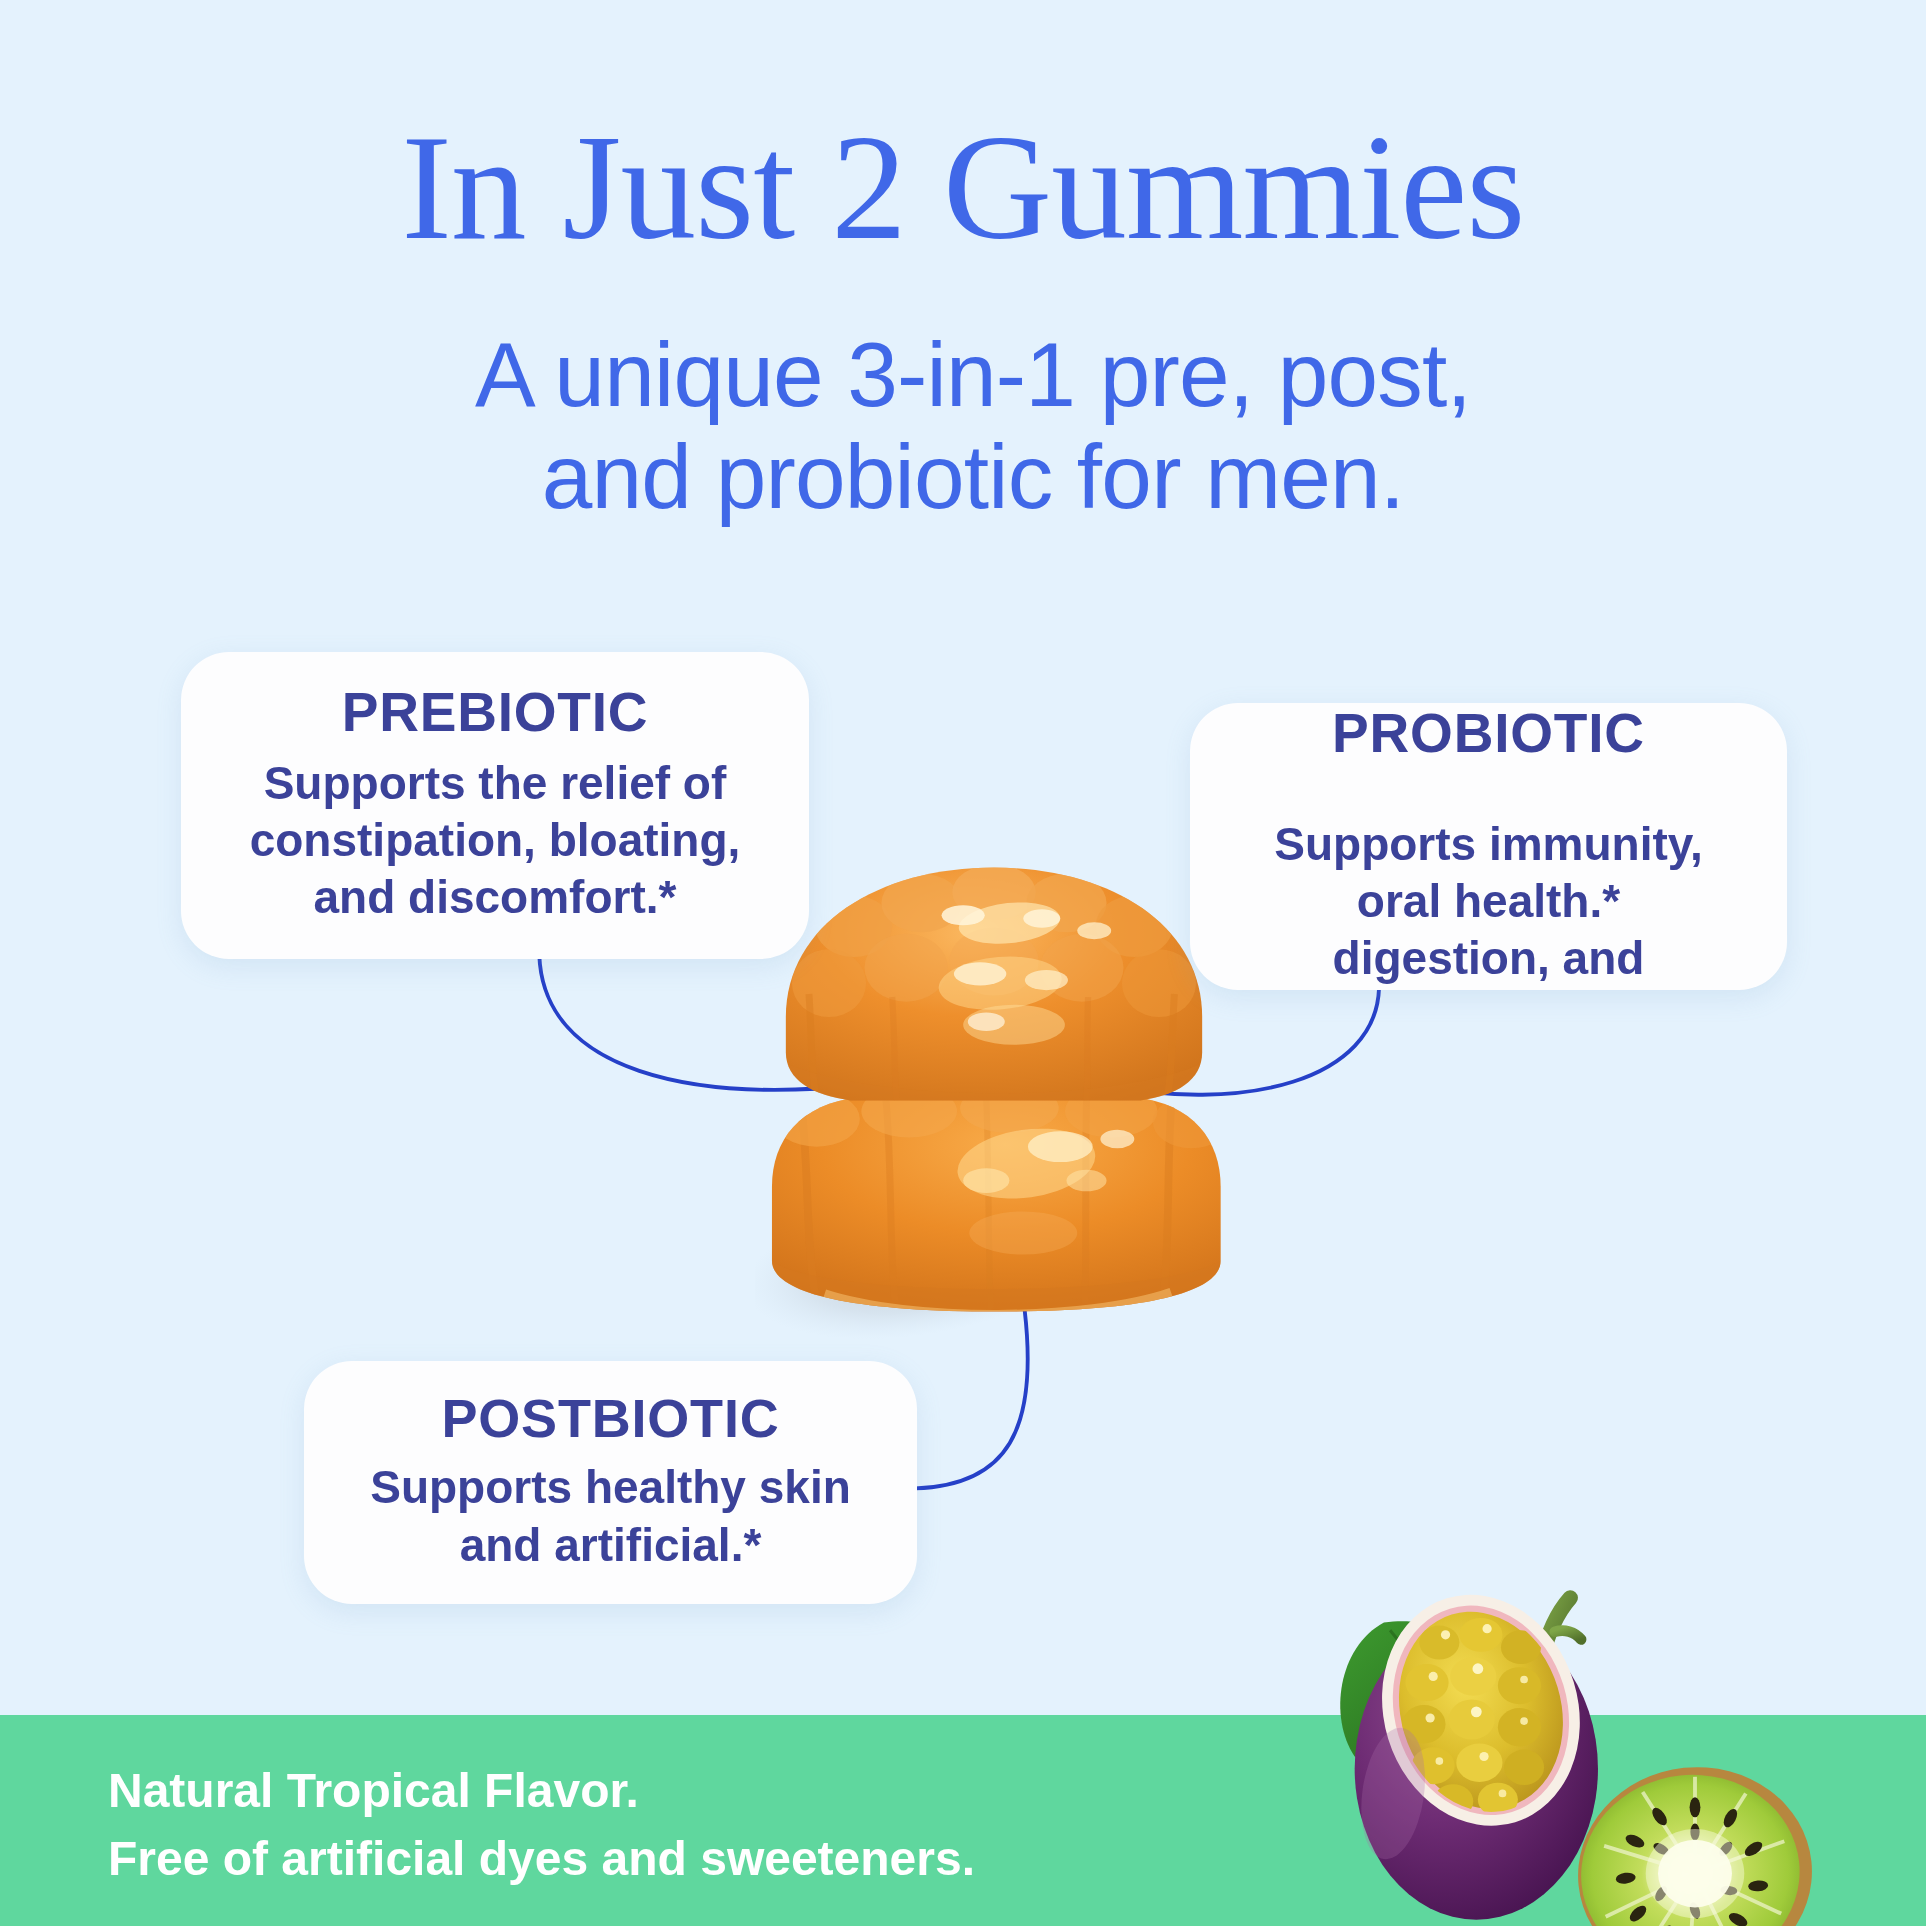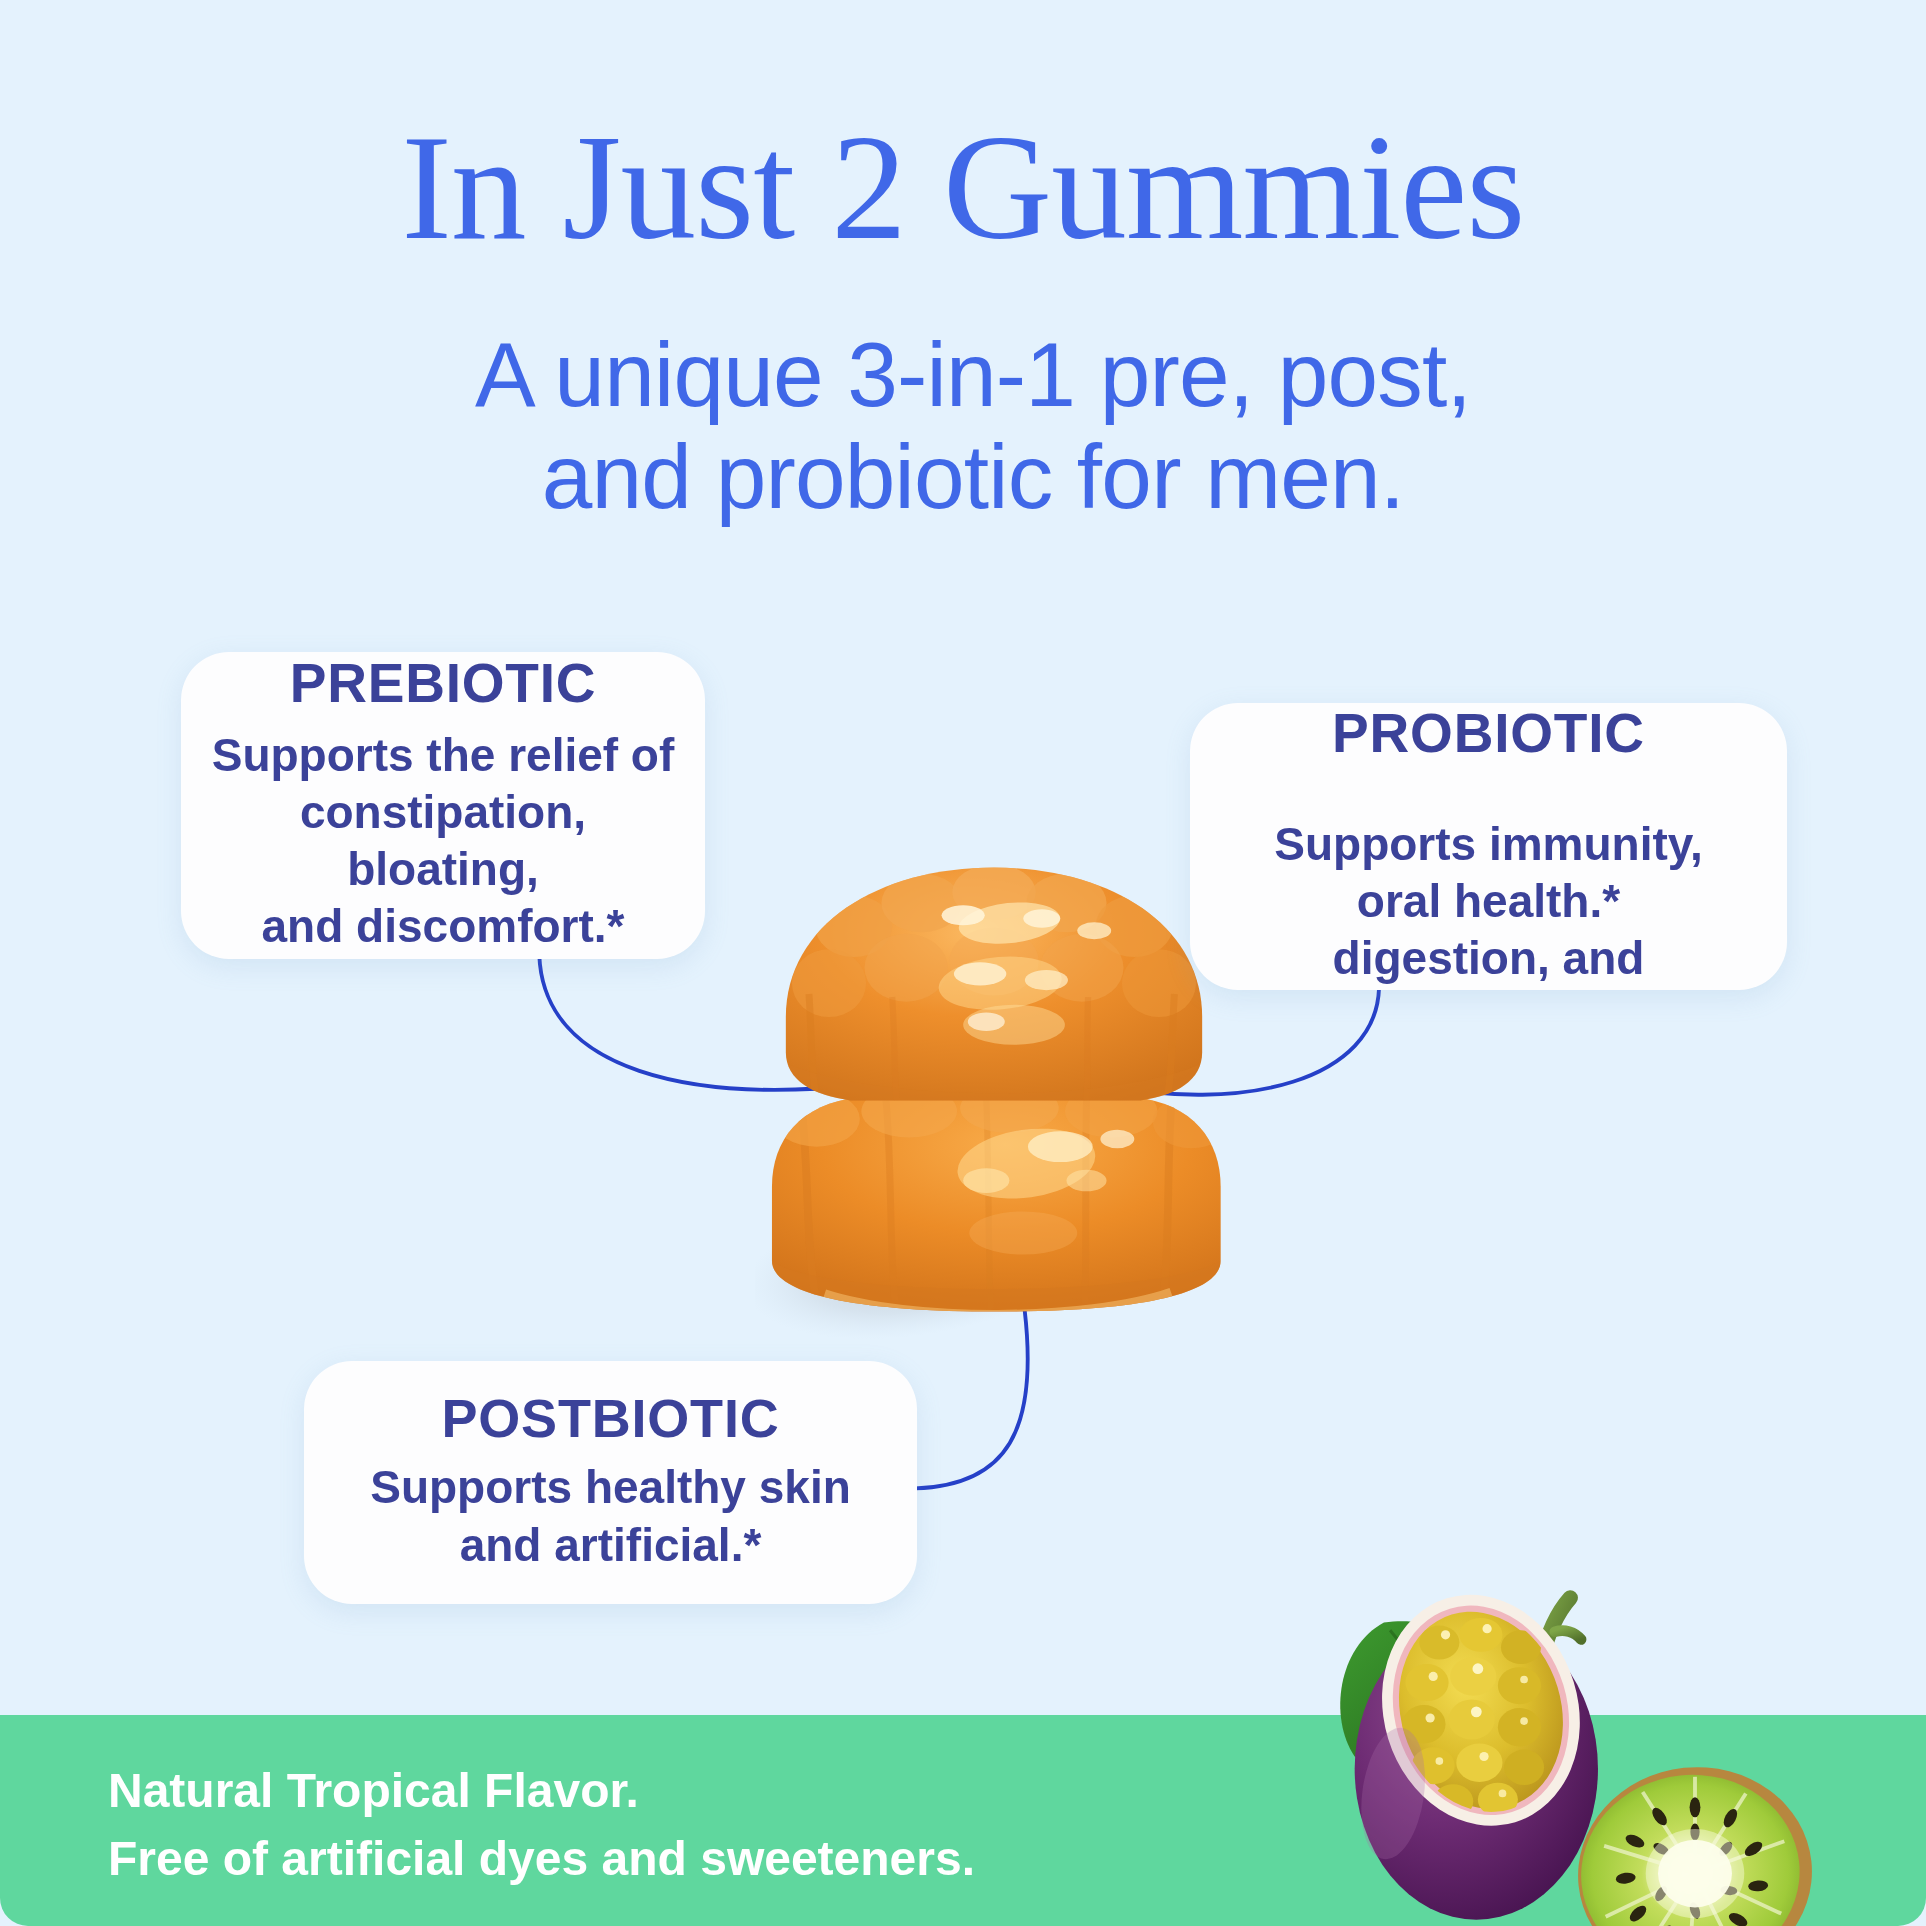--- a/index.html
+++ b/index.html
@@ -3,21 +3,21 @@
 <meta charset="utf-8">
 <style>
   html,body{margin:0;padding:0;}
   body{
     width:1926px;height:1926px;
     background:#e4f2fd;
     font-family:"Liberation Sans", sans-serif;
     overflow:hidden;
     position:relative;
   }
-  #stage{position:absolute;inset:0;width:1926px;height:1926px;overflow:hidden;border-radius:28px;}
+  #stage{position:absolute;inset:0;width:1926px;height:1926px;overflow:hidden;}
 
   
   .headline{
     position:absolute;left:0;top:112px;width:1926px;
     text-align:center;
     font-family:"Liberation Serif", serif;
     font-size:151px;line-height:1.0;
     color:#4068e8;
     letter-spacing:-0.8px;
     white-space:nowrap;
@@ -52,21 +52,21 @@
     line-height:1.0;
     margin-bottom:15.4px;
   }
   .card .cbody{
     font-weight:bold;
     font-size:46px;
     line-height:1.24;
   }
   .card .cbody .ln{display:block;}
 
-  #card-prebiotic{left:181px;top:652px;width:524px;height:307px;}
+  #card-prebiotic{left:181px;top:652px;width:628px;height:307px;}
   #card-probiotic{left:1190px;top:703px;width:597px;height:287px;gap:40px;}
   #card-postbiotic{left:304px;top:1361px;width:613px;height:243px;}
   #card-postbiotic .ctitle{font-size:54px;margin-bottom:14px;}
   #card-postbiotic .cbody{font-size:46px;}
 
   
   #connectors{position:absolute;left:0;top:0;width:1926px;height:1926px;pointer-events:none;}
 
   
   #gummy-wrap{position:absolute;left:755px;top:832px;width:478px;height:509px;}

